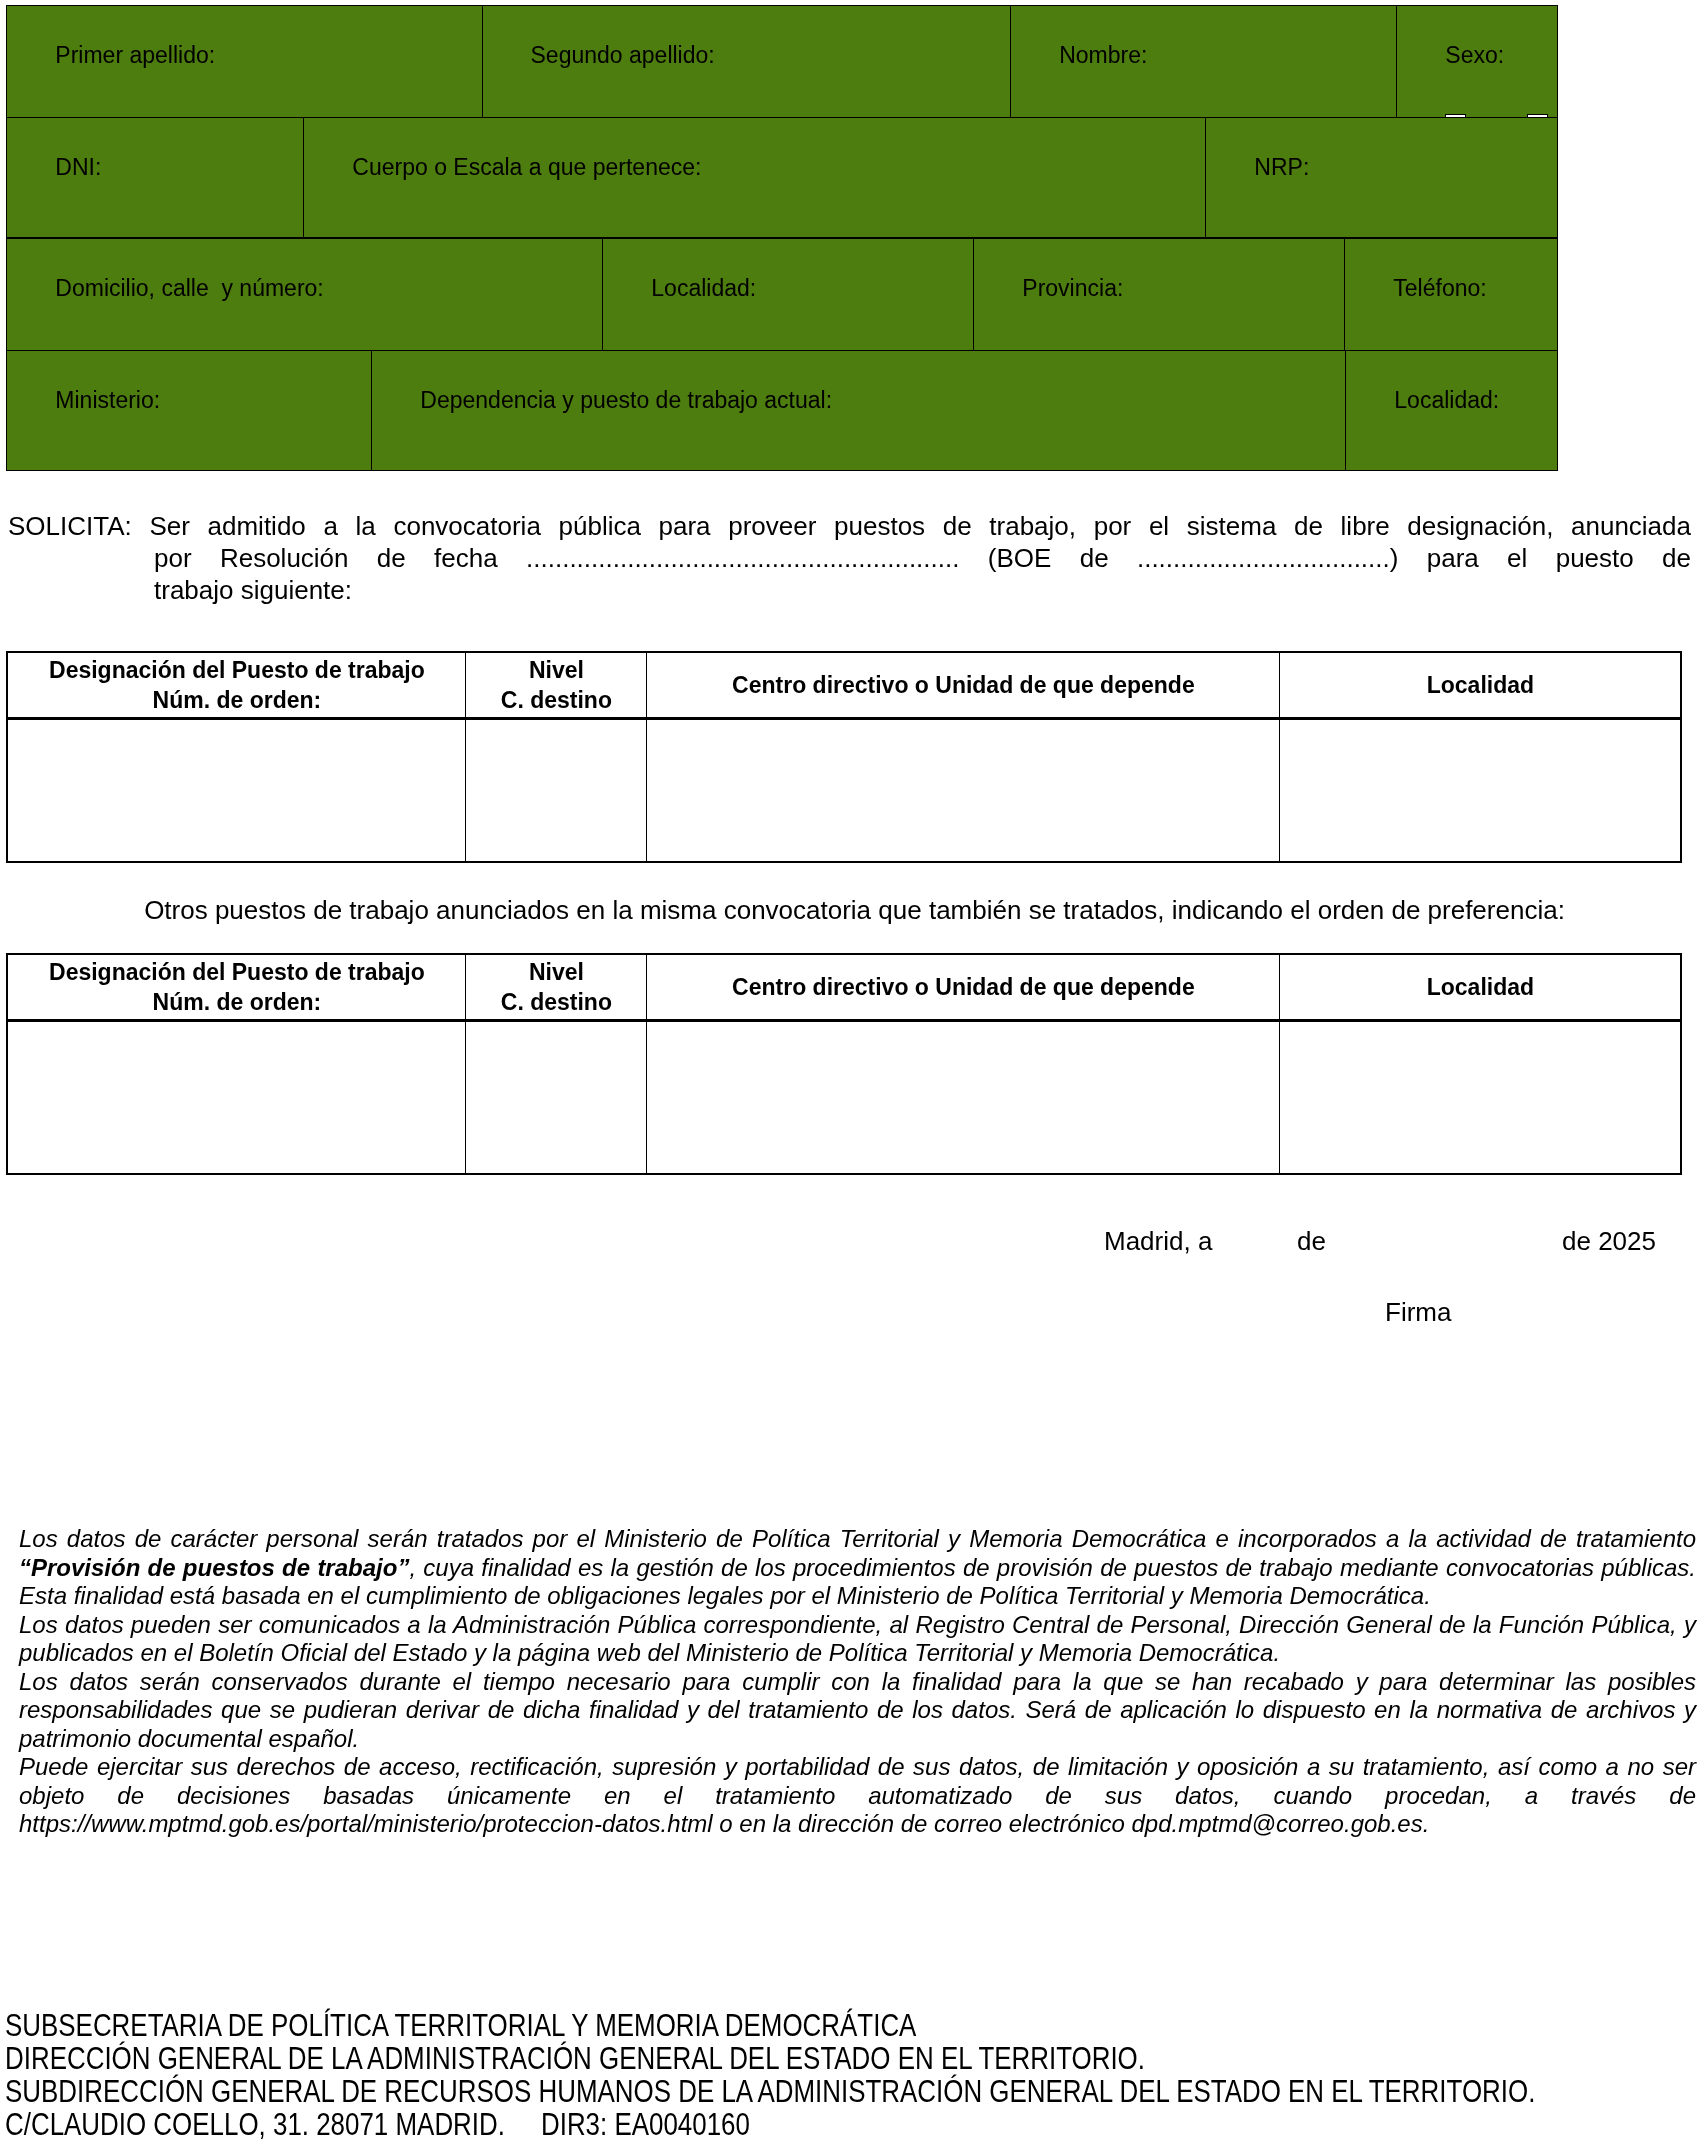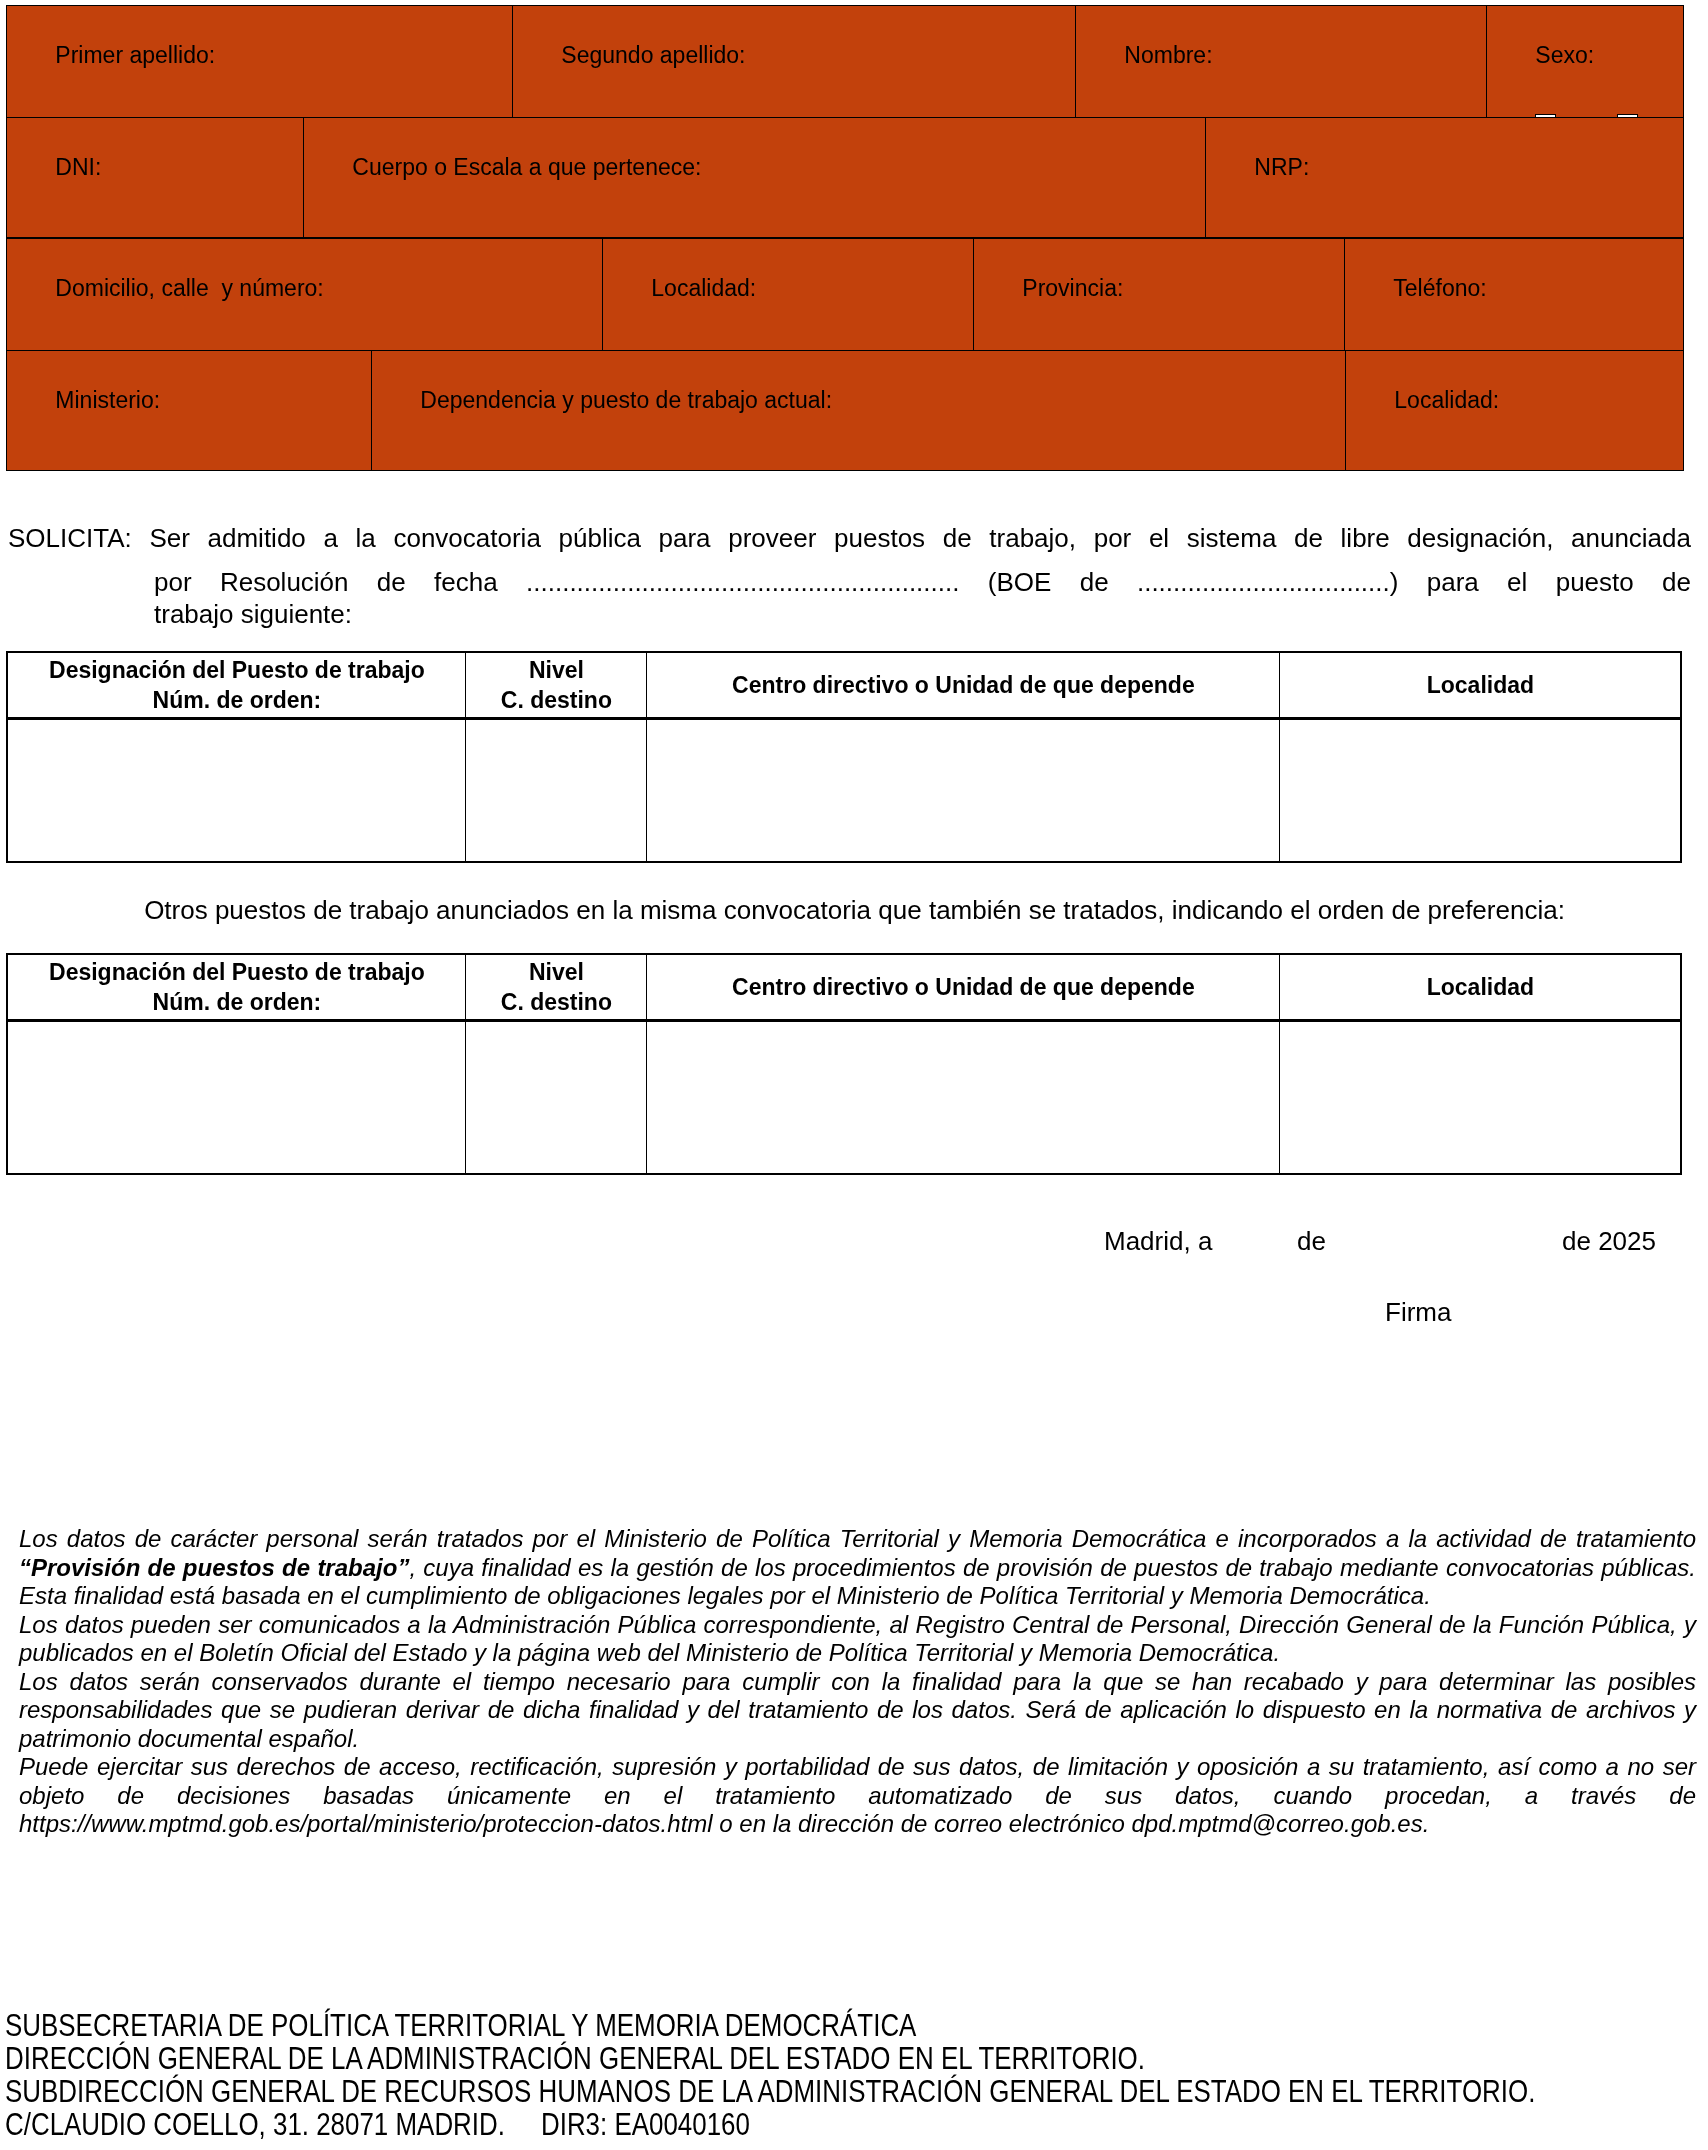--- a/index.html
+++ b/index.html
@@ -6,44 +6,44 @@
   .page{
     position:relative;
     width:1709px;height:2151px;
     background:#ffffff;
     font-family:"Liberation Sans","DejaVu Sans",sans-serif;
     color:#000;
     overflow:hidden;
   }
   
   .form-row{
-    position:absolute;left:6.4px;width:1678px;
+    position:absolute;left:6.4px;width:1552px;
     display:flex;box-sizing:border-box;
-    border:1.6px solid #000;background:#c2410c;
+    border:1.6px solid #000;background:#4d7c0f;
   }
   .form-cell{
     box-sizing:border-box;
     border-right:1.6px solid #000;
     padding:6.4px 9.6px;
     font-size:23px;line-height:29px;
     white-space:pre-wrap;
   }
   .form-cell:last-child{border-right:none;flex:1;}
   
   .sexo-options{display:flex;align-items:center;gap:21px;margin-top:13px;font-size:23px;}
   .checkbox{
     display:inline-block;width:21px;height:26px;
     border:1.6px solid #000;box-sizing:border-box;background:#fff;
   }
   
   .solicita{
     position:absolute;left:8px;top:510px;width:1683px;
     font-size:26px;line-height:32px;
   }
-  .solicita .jline{text-align:justify;text-align-last:justify;white-space:nowrap;margin-top:12px;}
+  .solicita .jline{text-align:justify;text-align-last:justify;white-space:nowrap;}
   .solicita .indent{padding-left:146px;box-sizing:border-box;}
   .solicita .plain{text-align:left;text-align-last:left;white-space:normal;}
   
   .pos-table{
     position:absolute;left:6.4px;width:1676px;
     box-sizing:border-box;border:2.4px solid #000;background:#fff;font-weight:bold;
   }
   .pos-head{display:flex;border-bottom:3.2px solid #000;}
   .pos-body{display:flex;}
   .pos-hcell,.pos-bcell{box-sizing:border-box;border-right:1.6px solid #000;}

